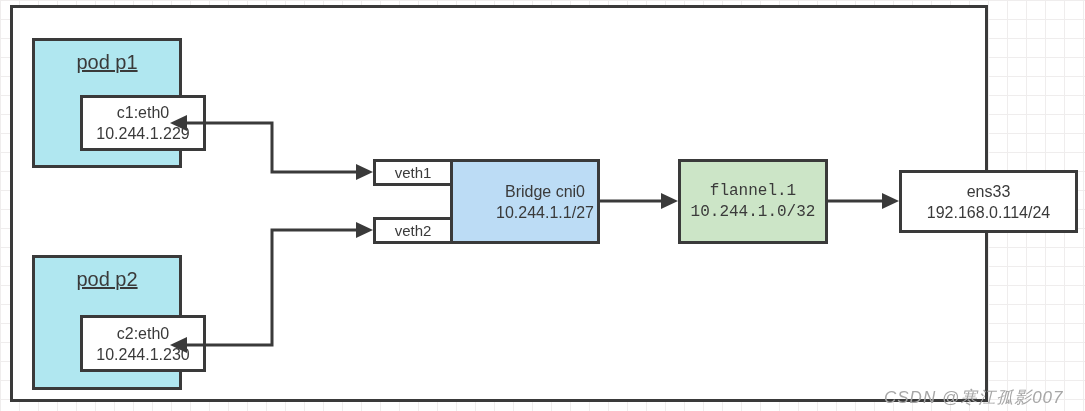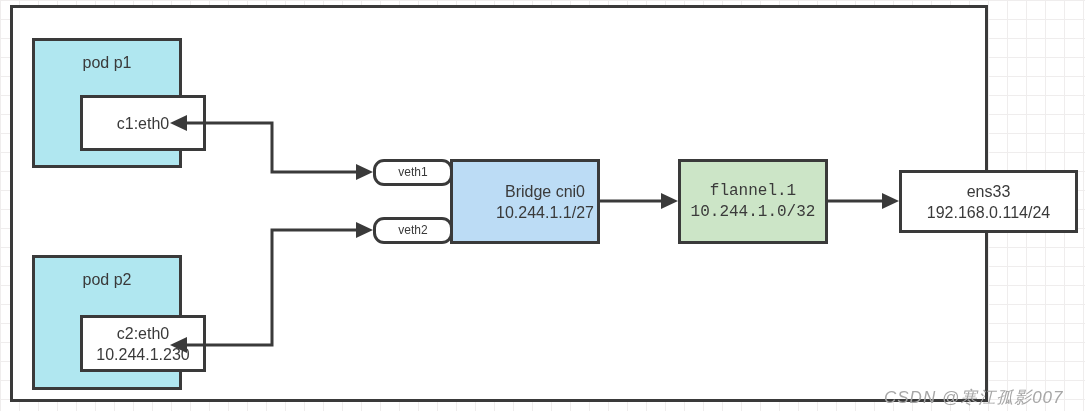--- a/index.html
+++ b/index.html
@@ -39,27 +39,26 @@
     justify-content: center;
     text-align: center;
     font-size: 16px;
     line-height: 21px;
   }
   .pod {
     background: var(--pod-fill);
     justify-content: flex-start;
     padding-top: 11px;
   }
-  .pod-title { font-size: 16px; }
+  .pod-title { font-size: 20px; text-decoration: underline; }
   .iface-box { background: #ffffff; margin-left: 36px; }
   .veth {
     background: #ffffff;
-    font-size: 12px;
+    font-size: 15px;
     line-height: 15px;
-    border-radius: 11px;
   }
   .bridge { background: var(--bridge-fill); }
   .flannel { background: var(--flannel-fill); }
   .ens { background: #ffffff; }
   .node-label {
     font-size: 20px;
     font-weight: bold;
     text-align: center;
     color: #333333;
   }
@@ -79,20 +78,21 @@
 
 <div class="canvas">
 
   <div class="abs node-container"></div>
 
   <div class="abs box pod" style="left:32px; top:38px; width:150px; height:130px;">
     <div class="pod-title">pod p1</div>
   </div>
   <div class="abs box iface-box" style="left:44px; top:95px; width:126px; height:56px;">
     <div>c1:eth0</div>
+    <div>10.244.1.229</div>
   </div>
 
   <div class="abs box pod" style="left:32px; top:255px; width:150px; height:135px;">
     <div class="pod-title">pod p2</div>
   </div>
   <div class="abs box iface-box" style="left:44px; top:315px; width:126px; height:57px;">
     <div>c2:eth0</div>
     <div>10.244.1.230</div>
   </div>
 

